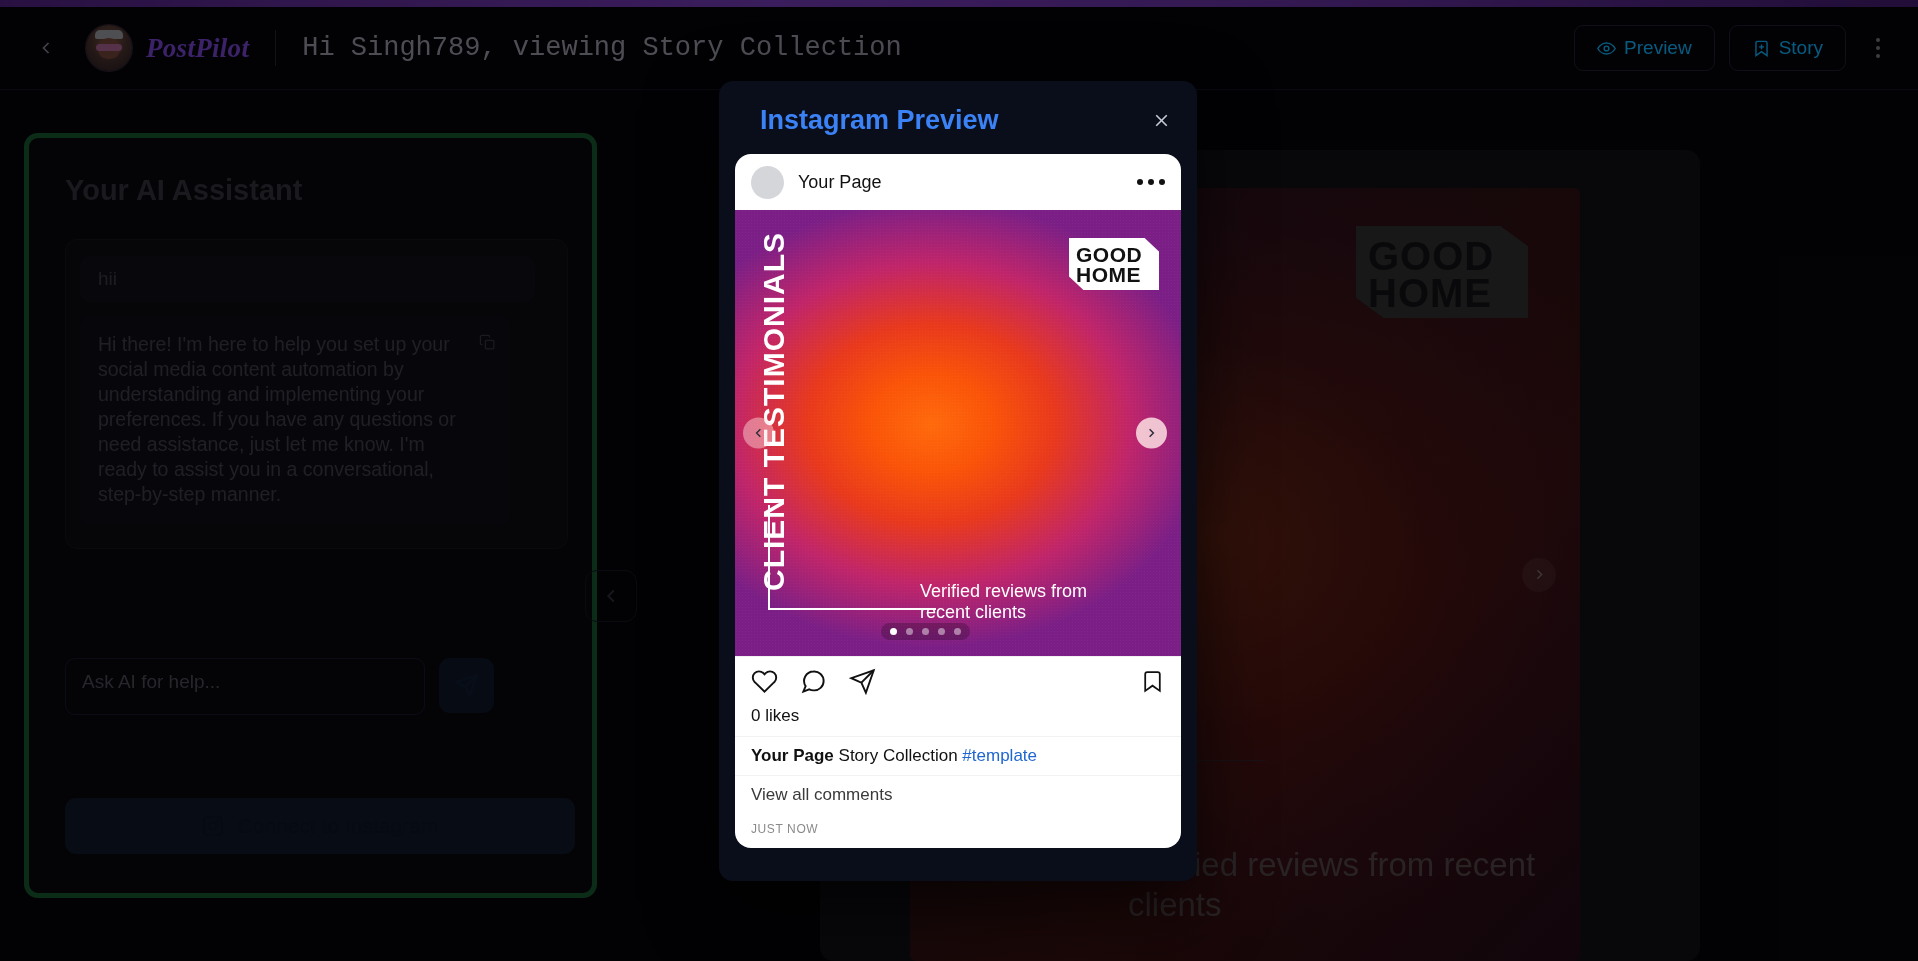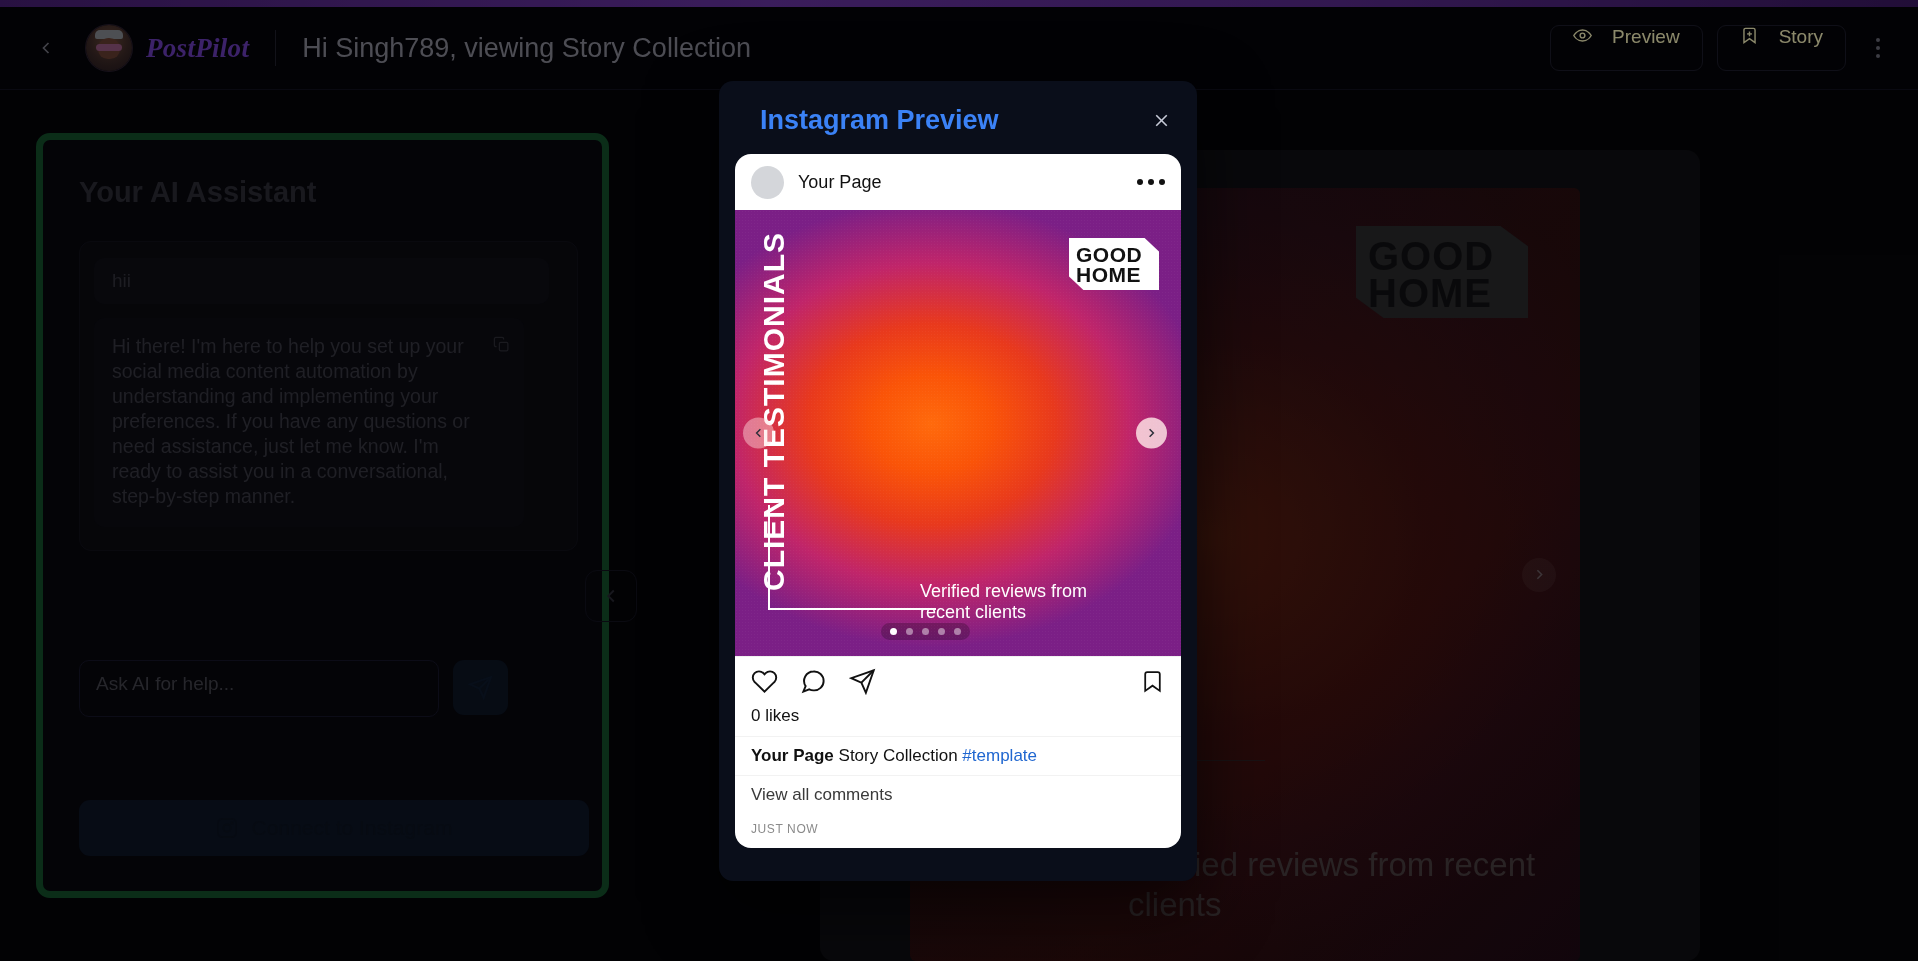--- a/index.html
+++ b/index.html
@@ -53,43 +53,43 @@
     margin-left: 14px;
     font-size: 27px; font-weight: 700; font-style: italic;
     color: #6e3fc0;
     font-family: "Liberation Serif", serif;
     letter-spacing: .3px;
   }
   .divider-v {
     width: 1px; height: 36px; background: #22222f; margin: 0 26px;
   }
   .page-title {
-    font-size: 27px; color: #8d8d9a; font-weight: 400;
+    font-size: 27px; color: #8d8d9a; font-weight: 400; font-family: Liberation Mono, monospace;
   }
   .topbar-right {
     margin-left: auto; display: flex; align-items: center; gap: 14px; margin-right: 22px;
   }
   .ghost-btn {
-    display: flex; gap: 20px;
+    display: flex; align-items: center; gap: 8px;
     height: 46px; padding: 0 22px;
     border: 1px solid #1d1d2c; border-radius: 9px;
-    color: #fef9c3; font-size: 19px; background: transparent;
+    color: #0ea5e9; font-size: 19px; background: transparent;
   }
   .kebab {
     width: 36px; height: 40px; display: flex; flex-direction: column;
     align-items: center; justify-content: center; gap: 4px;
   }
   .kebab i { width: 4px; height: 4px; border-radius: 50%; background: #6f6f7d; display:block; }
 
   
   .assistant-panel {
-    position: absolute; left: 36px; top: 133px;
+    position: absolute; left: 24px; top: 133px;
     width: 573px; height: 765px;
     background: #08080e;
-    border: 7px solid #14532d;
+    border: 5px solid #14532d;
     border-radius: 14px;
   }
   .assistant-title {
     margin: 36px 0 0 36px; font-size: 29px; font-weight: 700; color: #2e2e38;
   }
   .chat-area {
     margin: 32px 24px 0 36px;
     background: #0b0b12;
     border: 1px solid #12121b;
     border-radius: 12px;

